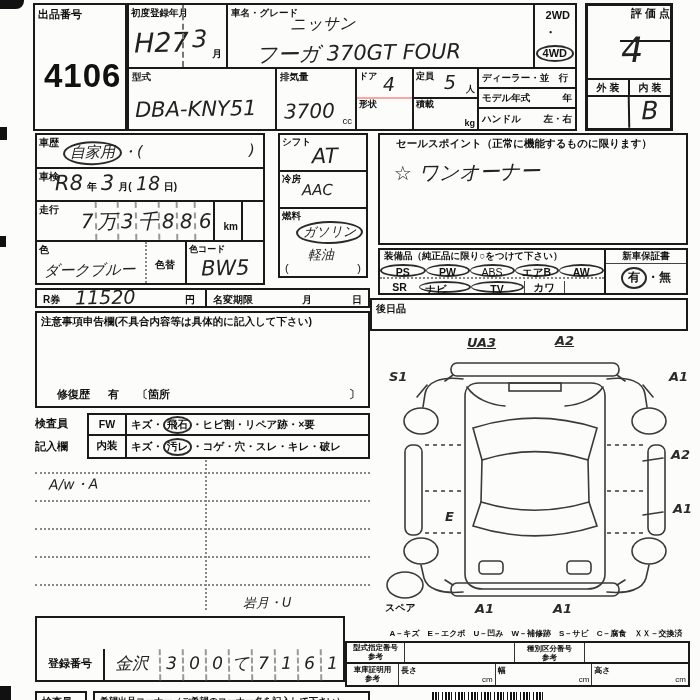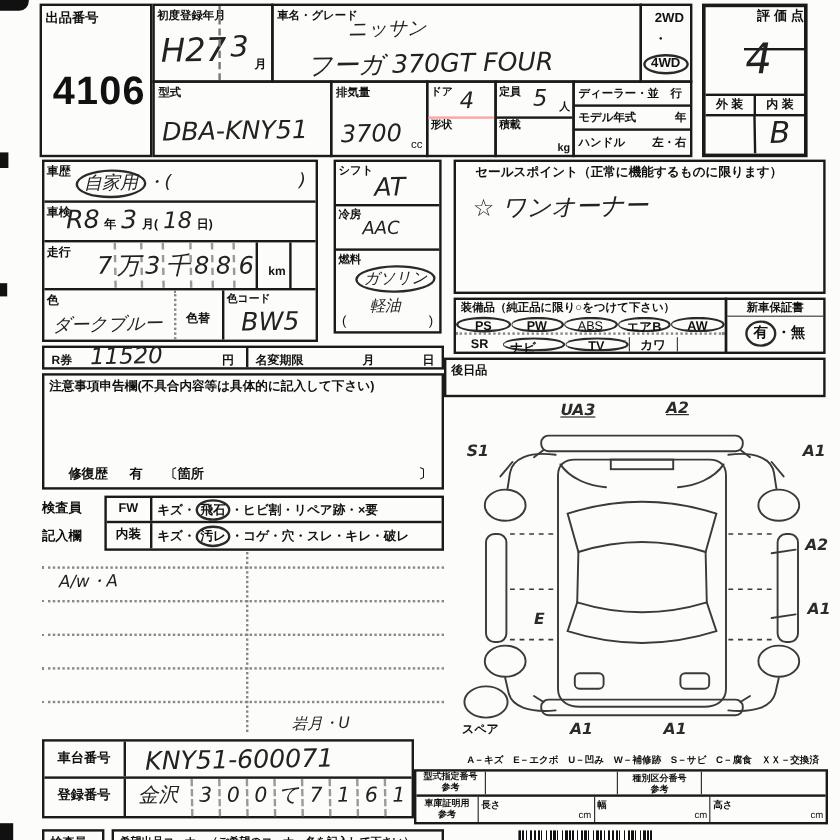--- a/index.html
+++ b/index.html
@@ -262,24 +262,20 @@
     <div class="dotline" style="top:40px;"></div>
     <div class="dotline" style="top:68px;"></div>
     <div class="dotline" style="top:96px;"></div>
     <div class="dotline" style="top:124px;"></div>
     <div style="position:absolute;left:170px;top:0;height:150px;border-left:2px dotted #888;"></div>
     <span class="hw" style="position:absolute;left:14px;top:16px;font-size:14px;">A/w・A</span>
     <span class="hw" style="position:absolute;left:208px;top:134px;font-size:13px;">岩月・U</span>
   </div>
 
   <div class="b" style="left:35px;top:616px;width:310px;height:66px;">
-    <div style="position:absolute;left:0;right:0;top:0;height:31px;border-bottom:2px solid #1a1a1a;">
-      <span style="position:absolute;left:0;top:0;bottom:0;width:68px;border-right:2px solid #1a1a1a;font-size:11px;font-weight:bold;text-align:center;line-height:29px;">車台番号</span>
-      <span class="hw" style="position:absolute;left:84px;top:3px;font-size:21px;">KNY51-600071</span>
-    </div>
     <div style="position:absolute;left:0;right:0;top:31px;bottom:0;">
       <span style="position:absolute;left:0;top:0;bottom:0;width:68px;border-right:2px solid #1a1a1a;font-size:11px;font-weight:bold;text-align:center;line-height:29px;">登録番号</span>
       <div style="position:absolute;left:68px;right:0;top:0;bottom:0;display:flex;">
         <span class="hw" style="width:54px;text-align:center;font-size:17px;line-height:29px;">金沢</span>
         <span class="hw" style="flex:1;border-left:2px dashed #999;text-align:center;font-size:17px;line-height:29px;">3</span>
         <span class="hw" style="flex:1;border-left:2px dashed #999;text-align:center;font-size:17px;line-height:29px;">0</span>
         <span class="hw" style="flex:1;border-left:2px dashed #999;text-align:center;font-size:17px;line-height:29px;">0</span>
         <span class="hw" style="flex:1;border-left:2px dashed #999;text-align:center;font-size:17px;line-height:29px;">て</span>
         <span class="hw" style="flex:1;border-left:2px dashed #999;text-align:center;font-size:17px;line-height:29px;">7</span>
         <span class="hw" style="flex:1;border-left:2px dashed #999;text-align:center;font-size:17px;line-height:29px;">1</span>

